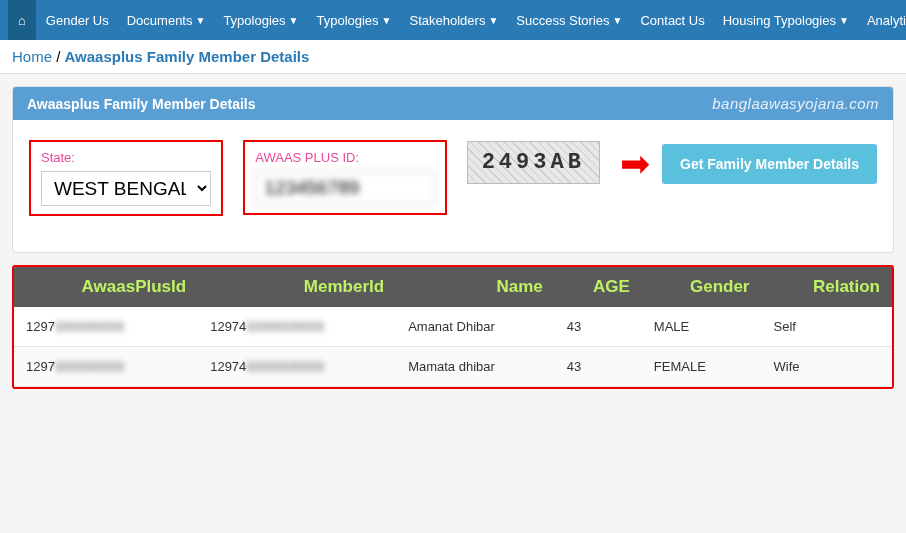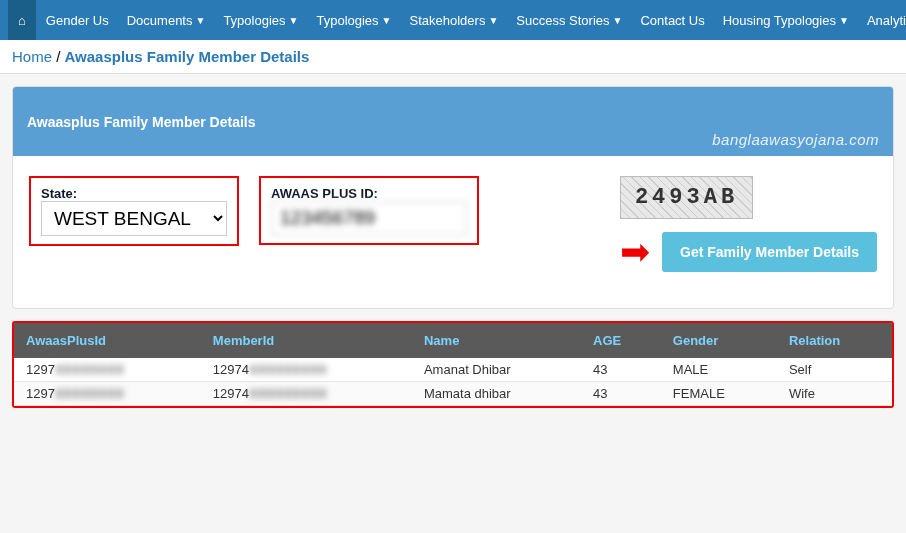--- a/index.html
+++ b/index.html
@@ -62,65 +62,64 @@
     .card-header .card-title {
       color: #fff;
       font-size: 14px;
       font-weight: bold;
     }
     .card-header .watermark {
       color: rgba(255,255,255,0.85);
       font-size: 15px;
       font-style: italic;
       letter-spacing: 0.5px;
-      margin-top: 36px;
     }
     .card-body {
       padding: 20px 16px;
     }
 
     
     .form-row {
       display: flex;
       gap: 20px;
       align-items: flex-start;
       margin-bottom: 16px;
     }
     .form-group {
       border: 2px solid #e00;
       padding: 8px 10px;
       background: #fff;
       min-width: 180px;
     }
     .form-group label {
       display: block;
-      font-weight: bold;
+      font-weight: normal;
       font-size: 13px;
-      margin-bottom: 0;
-      color: #0f172a;
+      margin-bottom: 6px;
+      color: #ec4899;
     }
     .form-group select,
     .form-group input {
       width: 100%;
       padding: 5px 8px;
       border: 1px solid #ccc;
       font-size: 19px;
       outline: none;
       background: #fff;
     }
     .form-group.state-group { width: 210px; }
     .form-group.id-group { width: 220px; }
     .form-group.captcha-group { width: 170px; }
 
     
     .captcha-section {
       display: flex;
-      flex-direction: column;
-      align-items: flex-start;
-      gap: 9px;
+      flex-direction: row;
+      align-items: flex-end;
+      gap: 20px;
       margin-left: auto;
     }
     .captcha-image {
       background: #e8e8e8;
       background-image: repeating-linear-gradient(
         45deg,
         #ccc 0px, #ccc 1px,
         transparent 1px, transparent 6px
       );
       padding: 8px 14px;
@@ -167,35 +166,35 @@
       background: #fff;
     }
     .data-table {
       width: 100%;
       border-collapse: collapse;
     }
     .data-table thead tr {
       background: #5a5a5a;
     }
     .data-table thead th {
-      color: #7dd3fc;
+      color: #bef264;
       padding: 10px 12px;
-      text-align: left;
-      font-size: 13px;
+      text-align: right;
+      font-size: 17px;
       font-weight: bold;
     }
     .data-table tbody tr {
       border-bottom: 1px solid #e5e5e5;
       background: #fff;
     }
     .data-table tbody tr:nth-child(even) {
       background: #fafafa;
     }
     .data-table tbody td {
-      padding: 4px 12px;
+      padding: 12px 12px;
       font-size: 13px;
       color: #333;
     }
 
     
     .blurred {
       filter: blur(3px);
       user-select: none;
       display: inline-block;
     }

